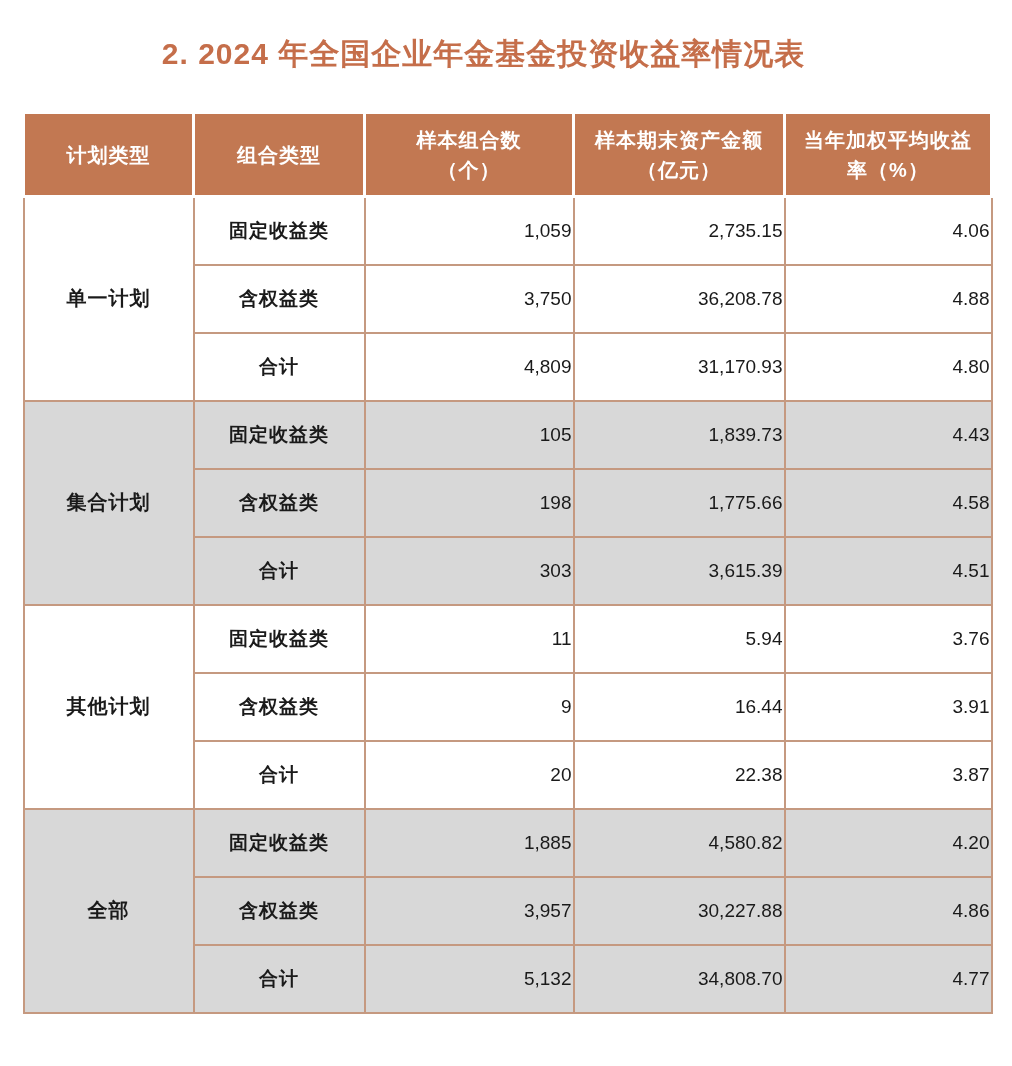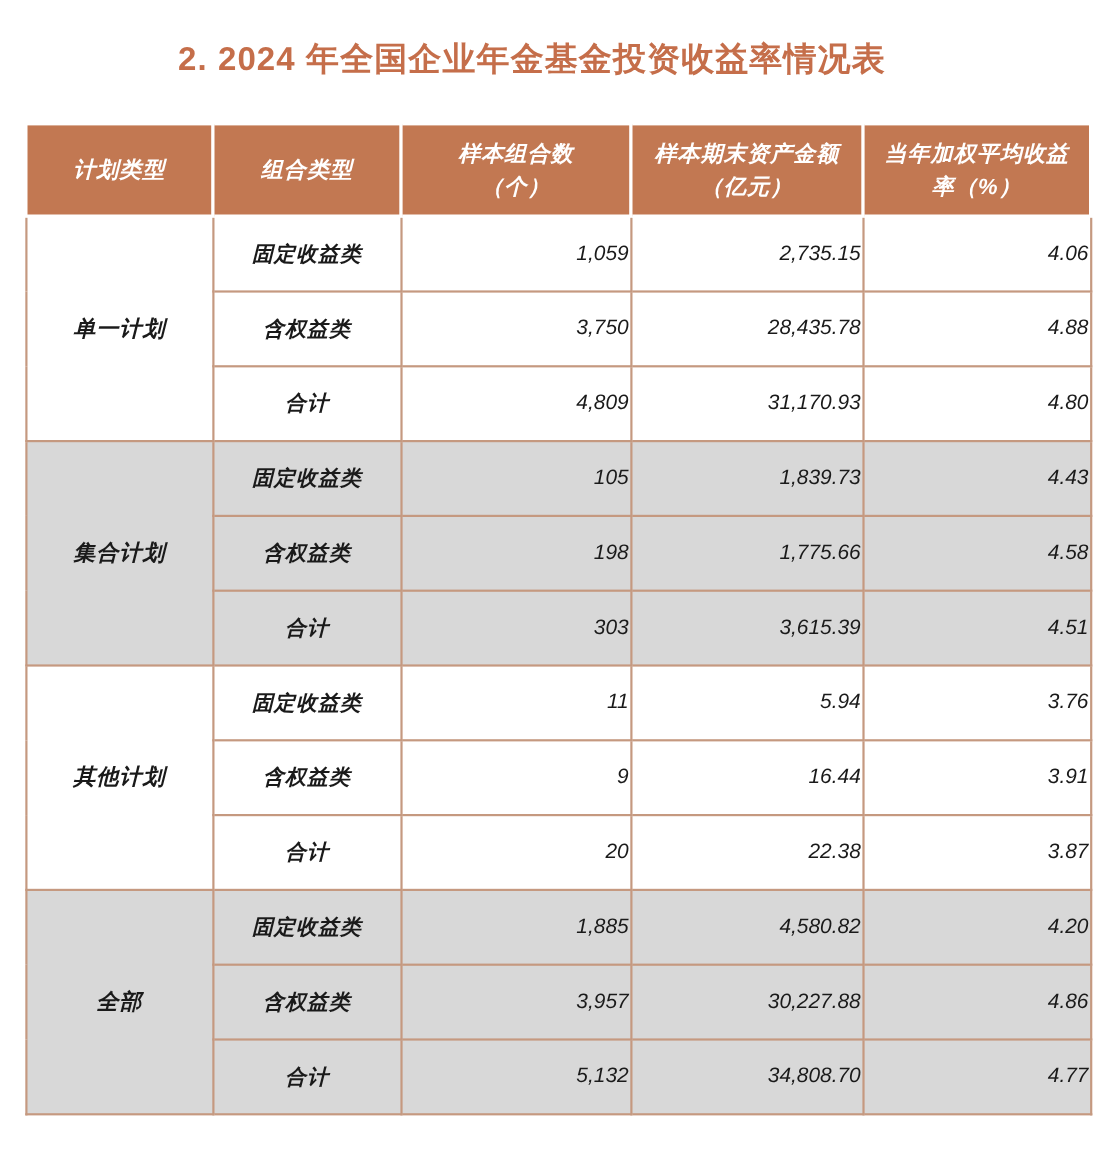--- a/index.html
+++ b/index.html
@@ -18,21 +18,20 @@
     margin: 0;
     padding-top: 34px;
     text-align: center;
     font-size: 30px;
     font-weight: 700;
     letter-spacing: 1px;
     color: #C56E4A;
   }
   .table-wrap {
     margin: 36px 22px 0 22px;
-    font-style: italic;
   }
   table.data-table {
     border-collapse: collapse;
     table-layout: fixed;
     width: 968px;
   }
   col.c1 { width: 170px; }
   col.c2 { width: 171px; }
   col.c3 { width: 209px; }
   col.c4 { width: 211px; }
@@ -123,21 +122,21 @@
         <tr>
           <td class="plan" rowspan="3">单一计划</td>
           <td class="type">固定收益类</td>
           <td class="num">1,059</td>
           <td class="num">2,735.15</td>
           <td class="num">4.06</td>
         </tr>
         <tr>
           <td class="type">含权益类</td>
           <td class="num">3,750</td>
-          <td class="num">28,435.78</td>
+          <td class="num">36,208.78</td>
           <td class="num">4.88</td>
         </tr>
         <tr>
           <td class="type">合计</td>
           <td class="num">4,809</td>
           <td class="num">31,170.93</td>
           <td class="num">4.80</td>
         </tr>
 
         <tr class="shaded">

